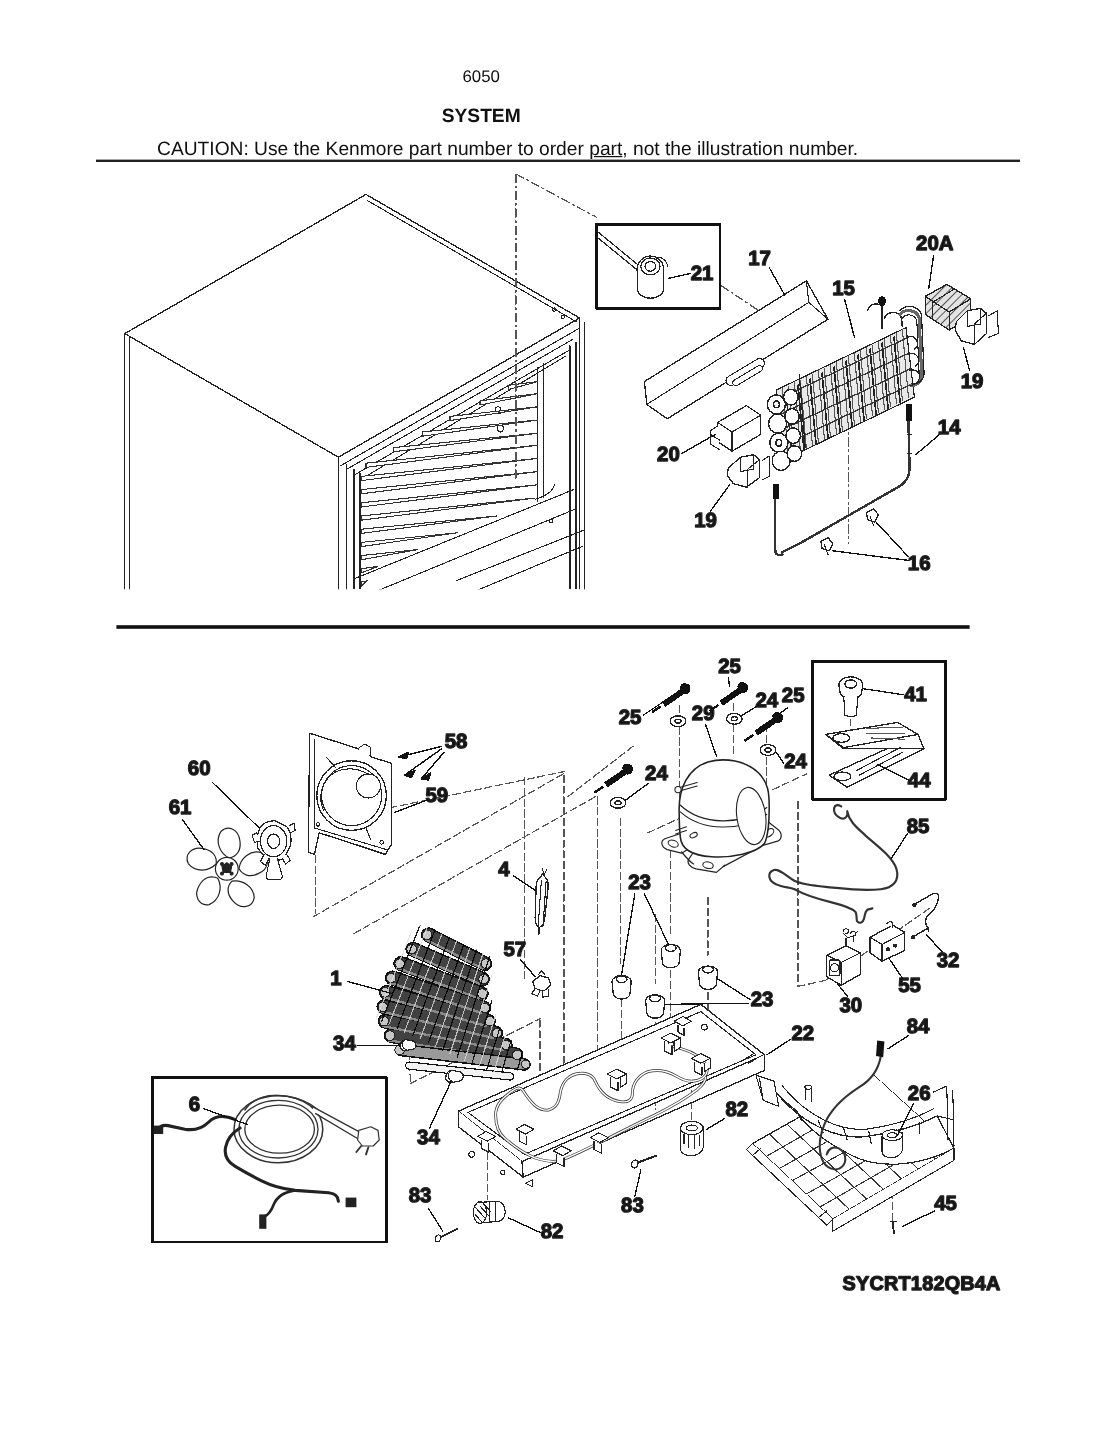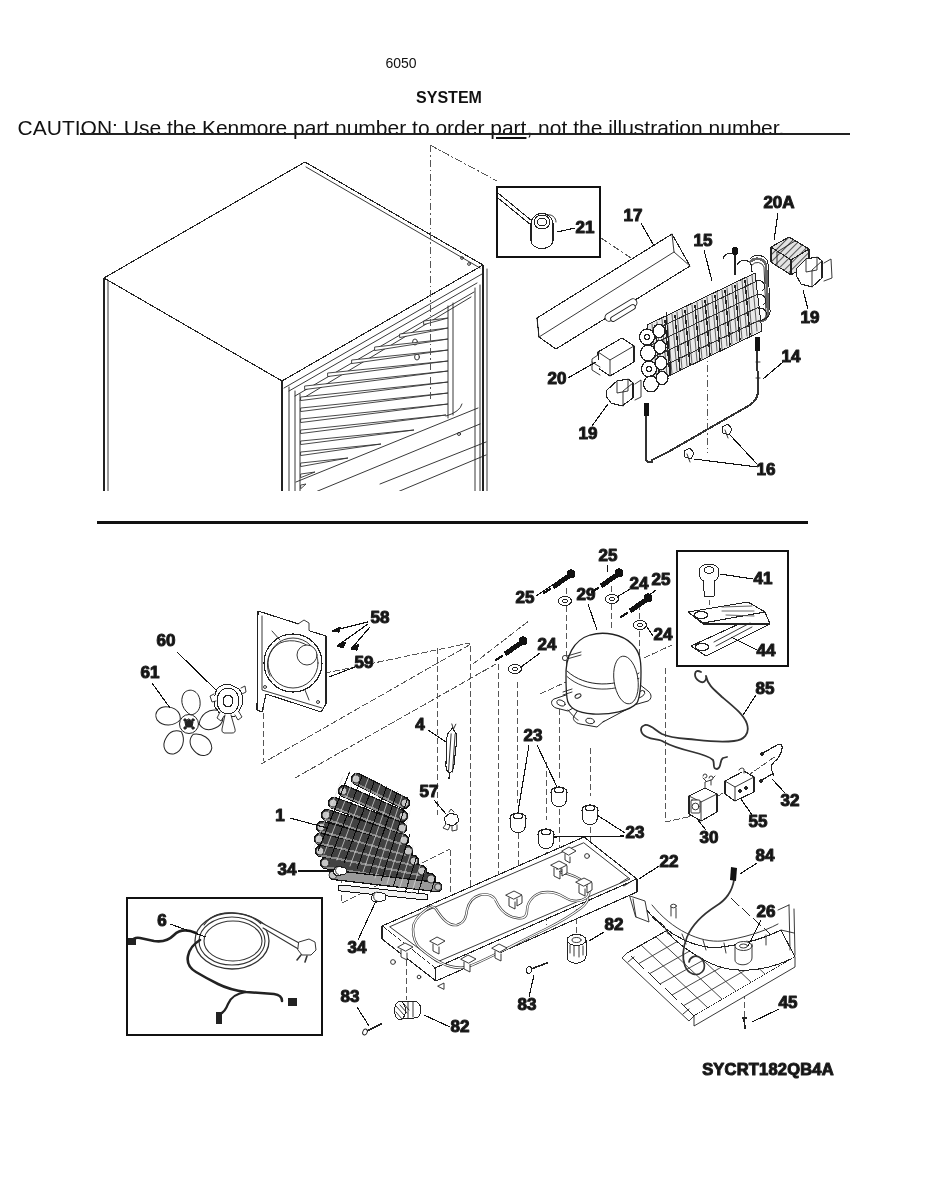--- a/index.html
+++ b/index.html
@@ -6,23 +6,23 @@
 #page{position:relative;width:927px;height:1200px;background:#fff;font-family:"Liberation Sans",sans-serif;color:#111;}
 .hdr{position:absolute;left:0;width:802px;text-align:center;}
 svg text{font-family:"Liberation Sans",sans-serif;font-weight:bold;font-size:17px;fill:#111;}
 </style>
 </head>
 <body>
 <div id="page">
 
 <div class="hdr" style="top:55px;font-size:14px;">6050</div>
 
-<div class="hdr" style="top:89px;font-size:16px;font-weight:bold;margin-left:48px;">SYSTEM</div>
-
-<div class="hdr" style="top:116px;font-size:21px;">CAUTION: Use the Kenmore part number to order <u>part</u>, not the illustration number.</div>
+<div class="hdr" style="top:89px;font-size:16px;font-weight:bold;">SYSTEM</div>
+
+<div class="hdr" style="top:116px;font-size:16px;padding-left:22px;">CAUTION: Use the Kenmore part number to order <u>part</u>, not the illustration number.</div>
 
 <div style="position:absolute;left:80px;top:133px;width:770px;height:0;border-top:2px solid #222;"></div>
 
 <div style="position:absolute;left:97px;top:521px;width:711px;height:0;border-top:3.2px solid #111;"></div>
 <svg id="art" width="927" height="1200" viewBox="0 0 927 1200" style="position:absolute;left:0;top:0;shape-rendering:crispEdges;" fill="none" stroke-linecap="round" stroke-linejoin="round">
 <defs>
 <pattern id="hatch" width="5" height="5" patternTransform="rotate(45)" patternUnits="userSpaceOnUse">
 <rect width="5" height="5" fill="#e3e3e3"></rect>
 <line x1="0" y1="0" x2="0" y2="5" stroke="#555" stroke-width="1.1"></line>
 </pattern>

